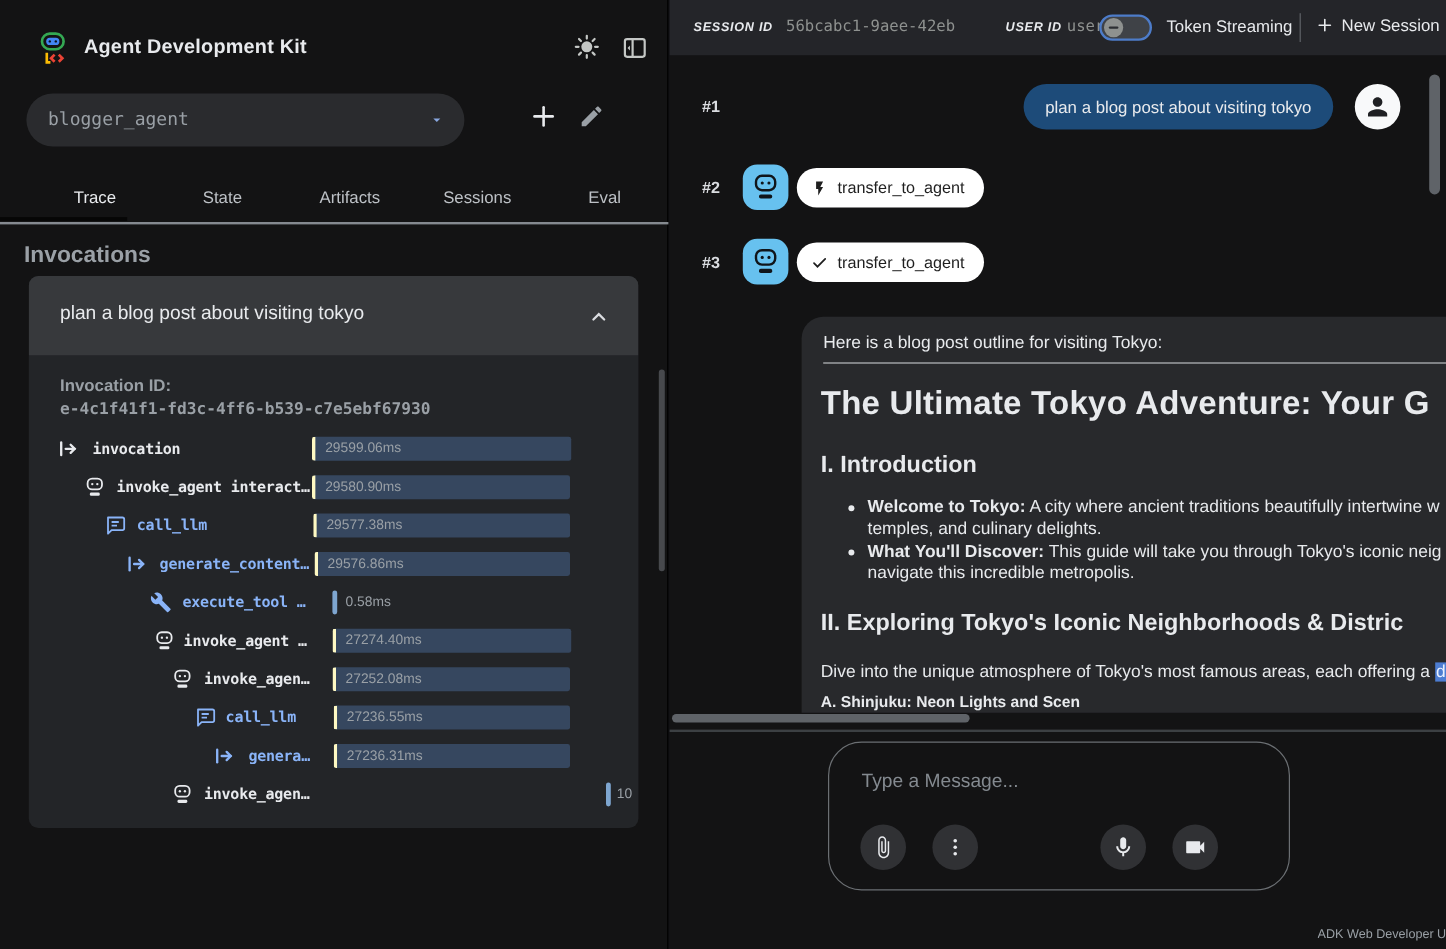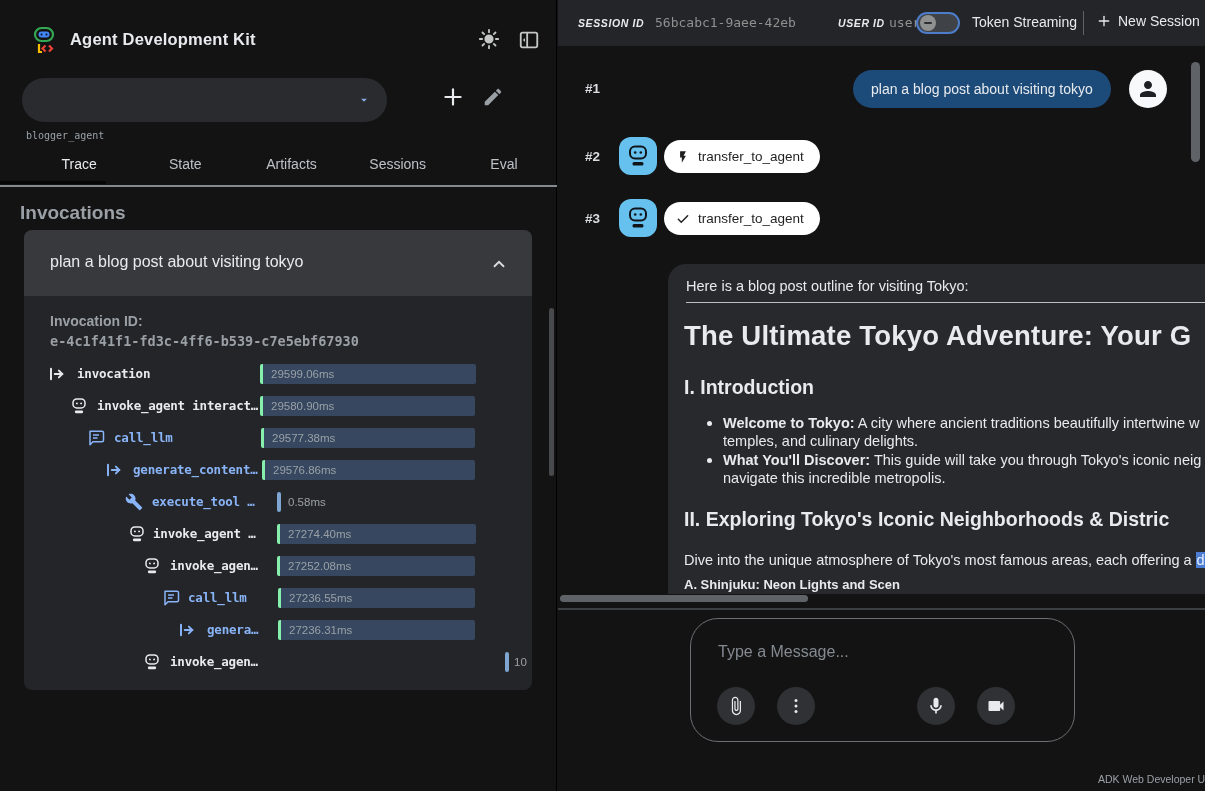--- a/index.html
+++ b/index.html
@@ -10,21 +10,21 @@
   
   .left-panel { position:absolute; left:0; top:0; width:557px; height:791px; background:#131314; border-right:1px solid #000; }
   .lp-header { position:absolute; left:0; top:0; width:557px; height:64px; }
   .logo { position:absolute; left:28px; top:24px; width:32px; height:32px; }
   .app-title { position:absolute; left:70px; top:30px; font-size:16.5px; font-weight:700; color:#e8eaed; letter-spacing:.2px; }
   .icon-btn { position:absolute; width:26px; height:26px; color:#c4c7c5; display:flex; align-items:center; justify-content:center; cursor:pointer; }
   .sun-btn { left:476px; top:26px; }
   .panel-btn { left:516px; top:27px; }
 
   .agent-select { position:absolute; left:22px; top:78px; width:365px; height:44px; background:#2a2b2e; border-radius:24px; cursor:pointer; }
-  .agent-select-value { position:absolute; left:4px; top:12px; font-family:"DejaVu Sans Mono", monospace; font-size:10px; color:#9aa0a6;margin-top:40px; }
+  .agent-select-value { position:absolute; left:18px; top:12px; font-family:"DejaVu Sans Mono", monospace; font-size:15px; color:#9aa0a6; }
   .caret-icon { position:absolute; right:16px; top:15px; width:14px; height:14px; color:#89a7e0; }
   .plus-btn { left:439px; top:83px; width:28px; height:28px; color:#e8eaed; }
   .pencil-btn { left:481px; top:85px; width:23px; height:23px; color:#9aa0a6; }
 
   .tabs { position:absolute; left:0; top:146px; width:557px; height:41px; display:flex; }
   .tab { flex:1; text-align:center; font-size:14px; color:#bdc1c6; padding-top:10px; cursor:pointer; }
   .tab.active { color:#e8eaed;padding-left:26px; }
   .tab-inkbar { position:absolute; left:0; top:181px; width:106px; height:3px; background:#060606; }
   .tabs-divider { position:absolute; left:0; top:185px; width:557px; height:2px; background:#9aa0a6; opacity:.85; }
 
@@ -34,21 +34,21 @@
   .inv-header { position:absolute; left:0; top:0; width:508px; height:66px; background:#37393c; cursor:pointer; }
   .inv-prompt { position:absolute; left:26px; top:23px; font-size:16px; color:#e8eaed; }
   .chevron-up { position:absolute; right:24px; top:25px; width:18px; height:18px; color:#dadce0; }
   .inv-id-label { position:absolute; left:26px; top:83px; font-size:14px; font-weight:700; color:#9aa0a6; }
   .inv-id { position:absolute; left:26px; top:103px; font-family:"DejaVu Sans Mono", monospace; font-size:13.5px; font-weight:700; color:#9aa0a6; }
 
   .trow { position:absolute; left:0; width:508px; height:32px; cursor:pointer; }
   .ticon { position:absolute; top:7px; width:18px; height:18px; }
   .c-white { color:#e8eaed; } .c-blue { color:#8ab4f8; }
   .tlabel { position:absolute; top:8px; font-family:"DejaVu Sans Mono", monospace; font-weight:700; font-size:12.5px; letter-spacing:-0.2px; white-space:nowrap; }
-  .tbar { position:absolute; top:6px; height:20px; background:#36475f; border-left:3px solid #86efac; border-radius:2px; color:#9aa0a6; font-size:11.5px; line-height:20px; padding-left:8px; overflow:hidden; white-space:nowrap; }
+  .tbar { position:absolute; top:6px; height:20px; background:#36475f; border-left:3px solid #fef9c3; border-radius:2px; color:#9aa0a6; font-size:11.5px; line-height:20px; padding-left:8px; overflow:hidden; white-space:nowrap; }
   .tsliver { position:absolute; top:6px; width:4px; height:20px; background:#7ea6d0; border-radius:2px; }
   .tdur-out { position:absolute; top:6px; height:20px; line-height:20px; font-size:11.5px; color:#9aa0a6; white-space:nowrap; }
 
   .lp-scroll-thumb { position:absolute; left:549px; top:308px; width:5px; height:168px; background:#47494d; border-radius:3px; cursor:pointer; }
 
   
   .right-panel { position:absolute; left:558px; top:0; width:647px; height:791px; background:#131314; }
   .session-bar { position:absolute; left:0; top:0; width:647px; height:46px; background:#242529; }
   .sb-label { position:absolute; top:17px; font-size:10.5px; font-weight:700; letter-spacing:.6px; color:#e8eaed;font-style:italic; }
   .sb-value { position:absolute; top:15px; font-family:"DejaVu Sans Mono", monospace; font-size:13px; color:#8e918f; }

